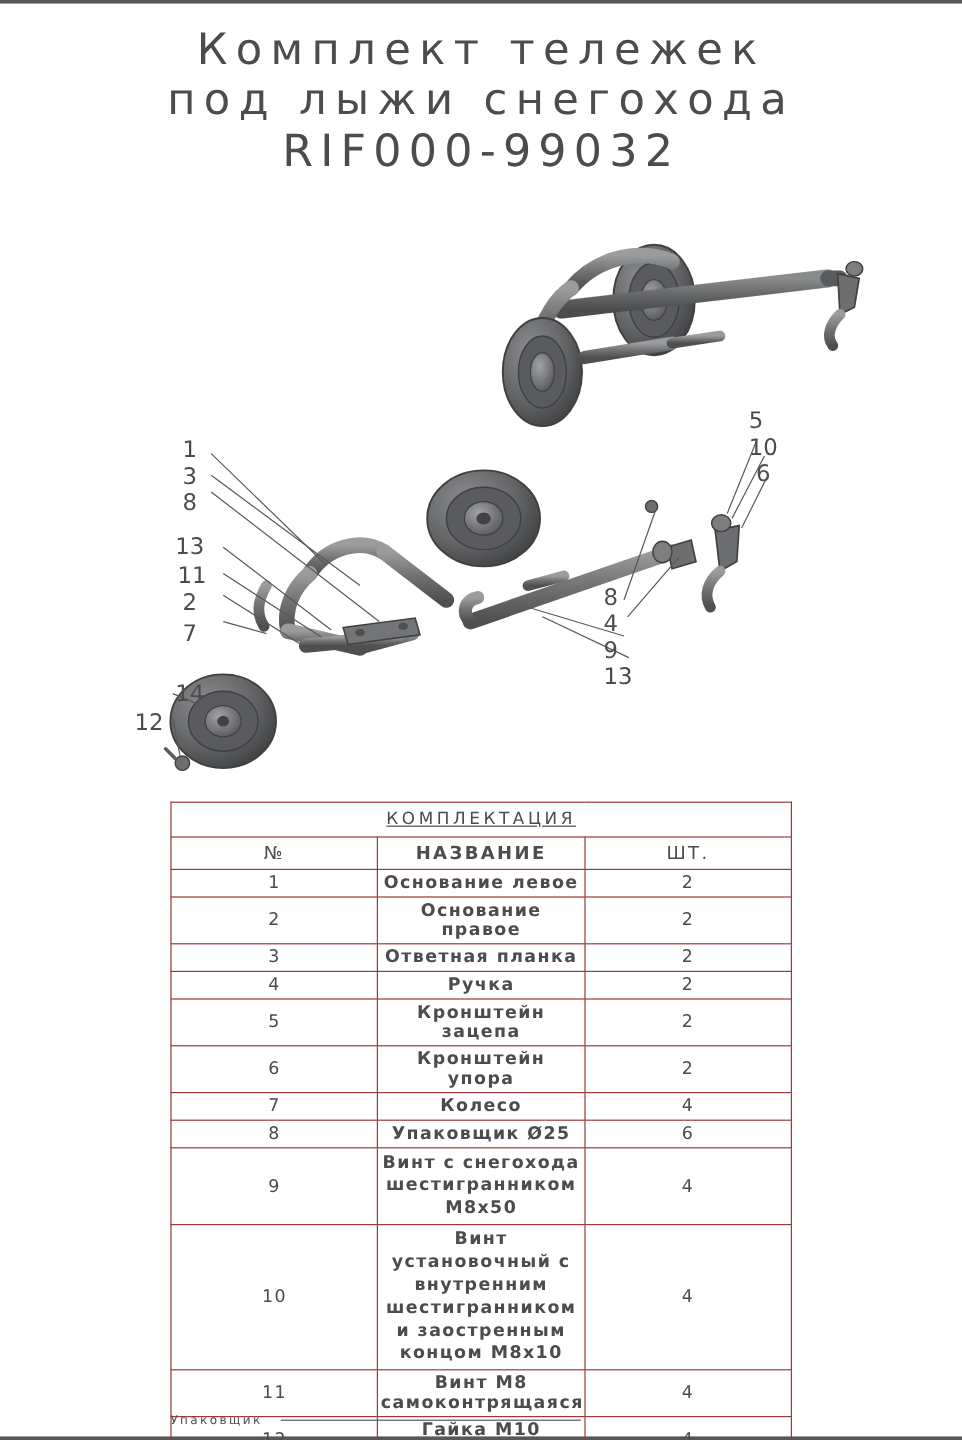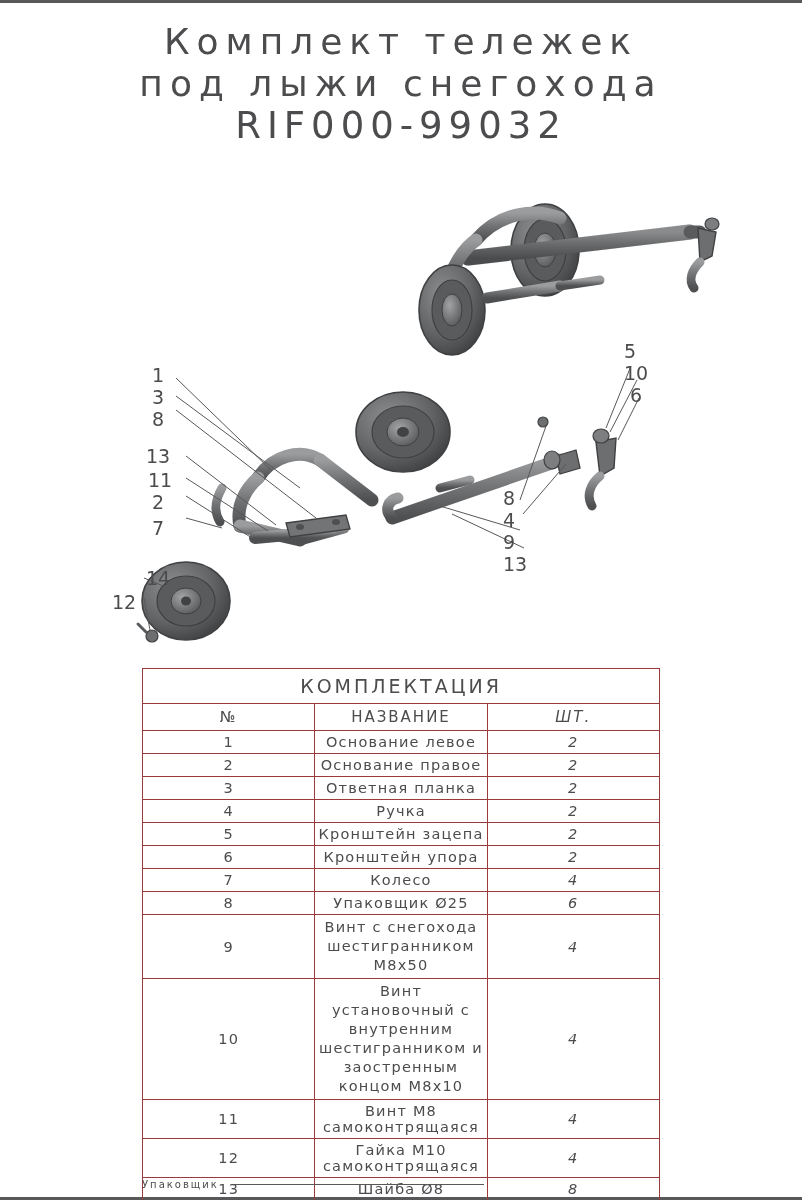--- a/index.html
+++ b/index.html
@@ -81,32 +81,33 @@
     border: 1px solid #9a3b3b;
     color: #4c4c4e;
     font-size: 14.5px;
     letter-spacing: 1.2px;
     text-align: center;
     padding: 3px 2px;
     font-weight: normal;
     font-family: "DejaVu Sans", sans-serif;
   }
   table.kit .caption-row td {
-    font-size: 19px;
+    font-size: 14px;
     letter-spacing: 3px;
     padding: 6px 2px;
+    text-decoration: underline;
   }
   table.kit .head-row td {
     font-size: 15px;
     letter-spacing: 2px;
     padding: 4px 2px;
   }
   table.kit td.num { width: 48px; }
-  table.kit td.qty { width: 58px; font-style: italic; }
-  table.kit td.name { width: 412px; }
+  table.kit td.qty { width: 58px; }
+  table.kit td.name { width: 412px; font-weight: bold; }
   table.kit td.multiline { line-height: 19px; }
 
   
   .footer {
     position: absolute;
     left: 142px;
     top: 1176px;
     width: 520px;
     font-size: 10px;
     letter-spacing: 2px;

